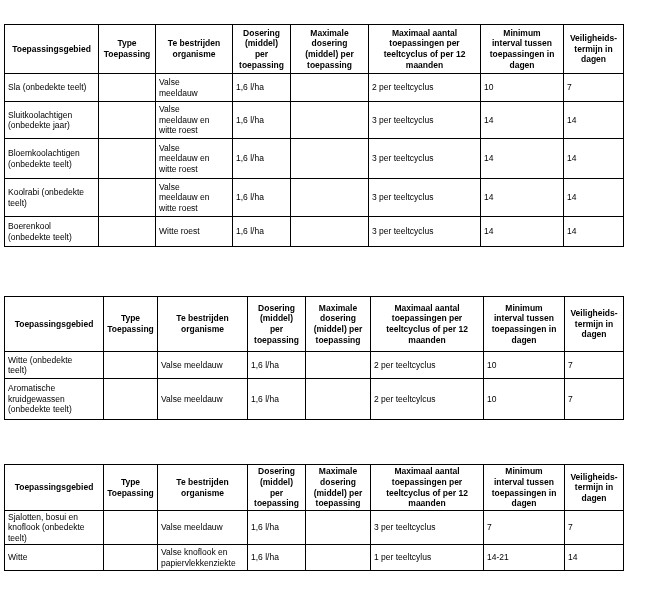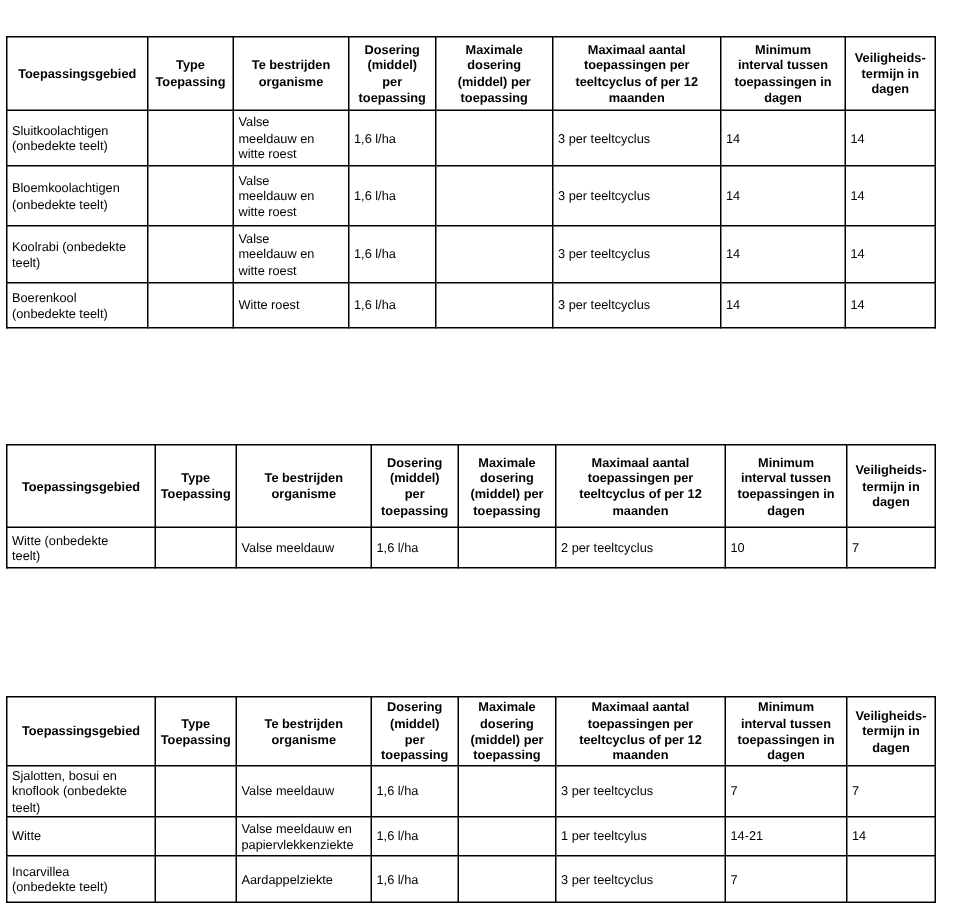--- a/index.html
+++ b/index.html
@@ -81,23 +81,34 @@
 teeltcyclus of per 12
 maanden</th>
       <th>Minimum
 interval tussen
 toepassingen in
 dagen</th>
       <th>Veiligheids-
 termijn in
 dagen</th>
     </tr>
+    <tr style="height:28px">
+      <td>Sla (onbedekte teelt)</td>
+      <td></td>
+      <td>Valse
+meeldauw</td>
+      <td>1,6 l/ha</td>
+      <td></td>
+      <td>2 per teeltcyclus</td>
+      <td>10</td>
+      <td>7</td>
+    </tr>
     <tr style="height:37px">
       <td>Sluitkoolachtigen
-(onbedekte teelt)</td>
+(onbedekte jaar)</td>
       <td></td>
       <td>Valse
 meeldauw en
 witte roest</td>
       <td>1,6 l/ha</td>
       <td></td>
       <td>3 per teeltcyclus</td>
       <td>14</td>
       <td>14</td>
     </tr>
@@ -183,20 +194,32 @@
       <td>Witte (onbedekte
 teelt)</td>
       <td></td>
       <td>Valse meeldauw</td>
       <td>1,6 l/ha</td>
       <td></td>
       <td>2 per teeltcyclus</td>
       <td>10</td>
       <td>7</td>
     </tr>
+    <tr style="height:41px">
+      <td>Aromatische
+kruidgewassen
+(onbedekte teelt)</td>
+      <td></td>
+      <td>Valse meeldauw</td>
+      <td>1,6 l/ha</td>
+      <td></td>
+      <td>2 per teeltcylcus</td>
+      <td>10</td>
+      <td>7</td>
+    </tr>
   </tbody>
     </table>
 
   <table class="t tc">
     <colgroup>
       <col style="width:99px">
         <col style="width:54px">
         <col style="width:90px">
         <col style="width:58px">
       <col style="width:65px">
@@ -239,35 +262,24 @@
       <td>Valse meeldauw</td>
       <td>1,6 l/ha</td>
       <td></td>
       <td>3 per teeltcyclus</td>
       <td>7</td>
       <td>7</td>
     </tr>
     <tr style="height:26px">
       <td>Witte</td>
       <td></td>
-      <td>Valse meeldauw en
+      <td>Valse knoflook en
 papiervlekkenziekte</td>
       <td>1,6 l/ha</td>
       <td></td>
       <td>1 per teeltcylus</td>
       <td>14-21</td>
       <td>14</td>
     </tr>
-    <tr style="height:31px">
-      <td>Incarvillea
-(onbedekte teelt)</td>
-      <td></td>
-      <td>Aardappelziekte</td>
-      <td>1,6 l/ha</td>
-      <td></td>
-      <td>3 per teeltcyclus</td>
-      <td>7</td>
-      <td></td>
-    </tr>
   </tbody>
     </table>
 
 </div>
 
 </body></html>

